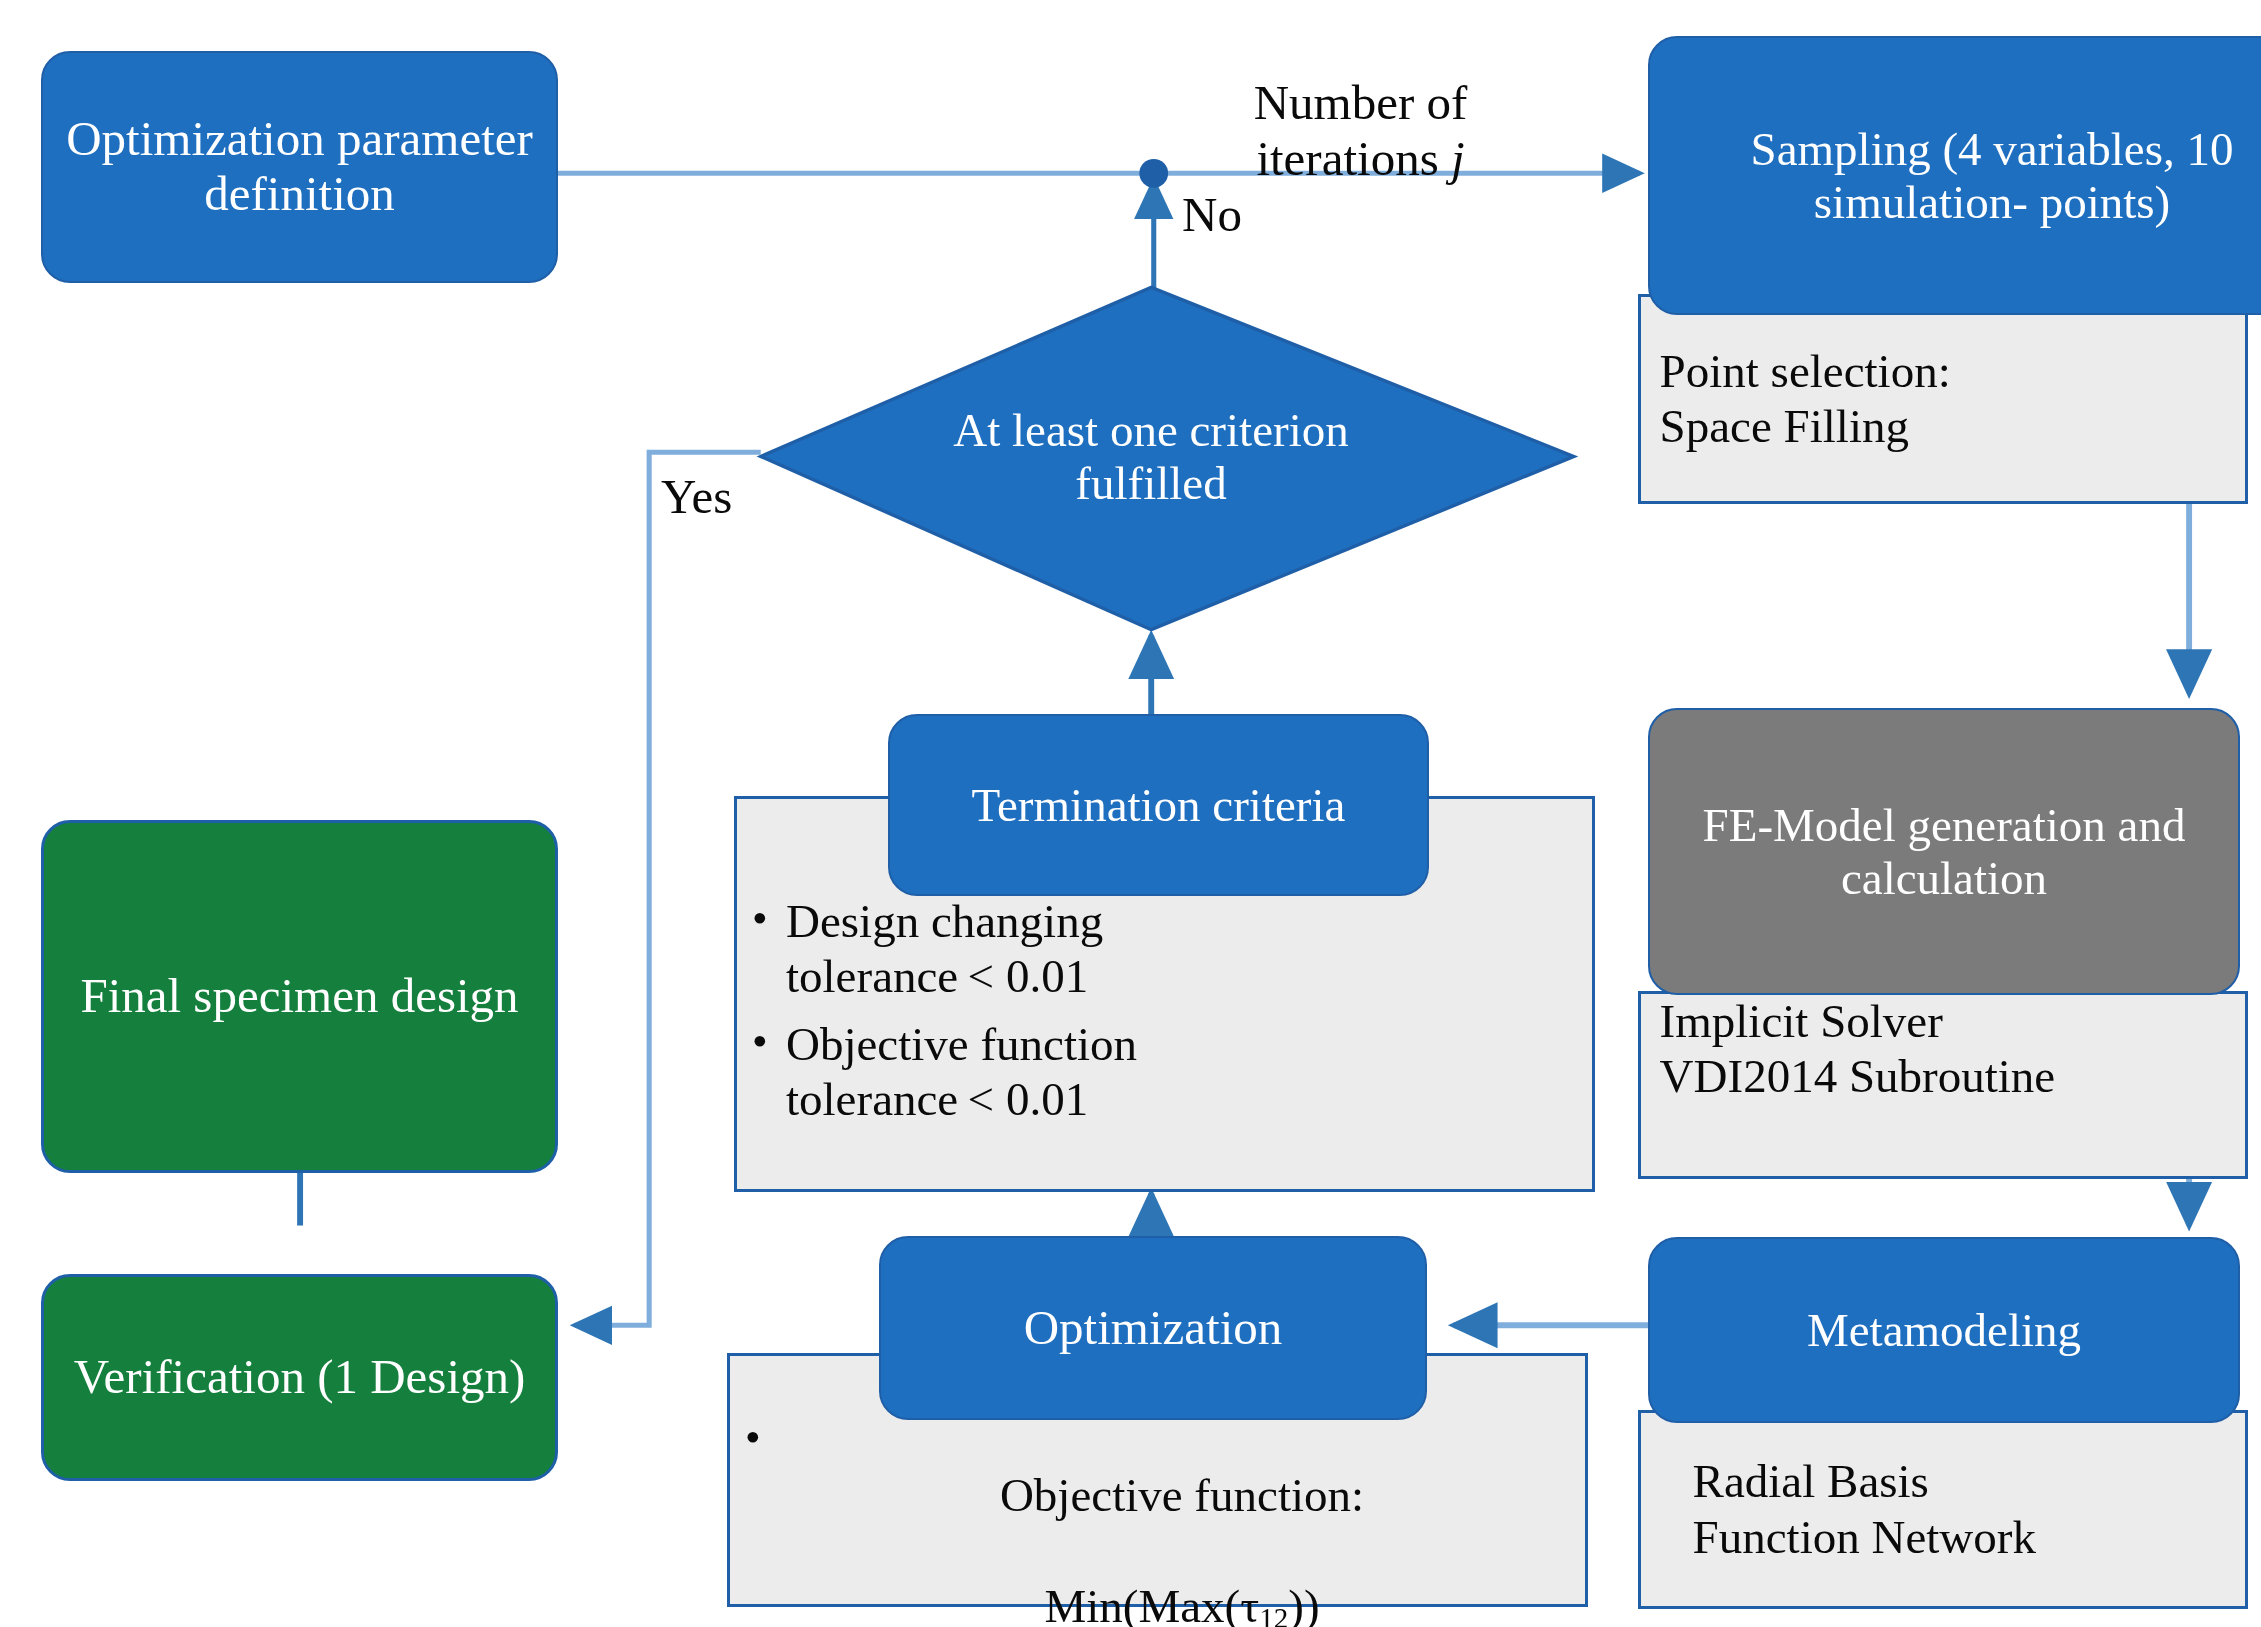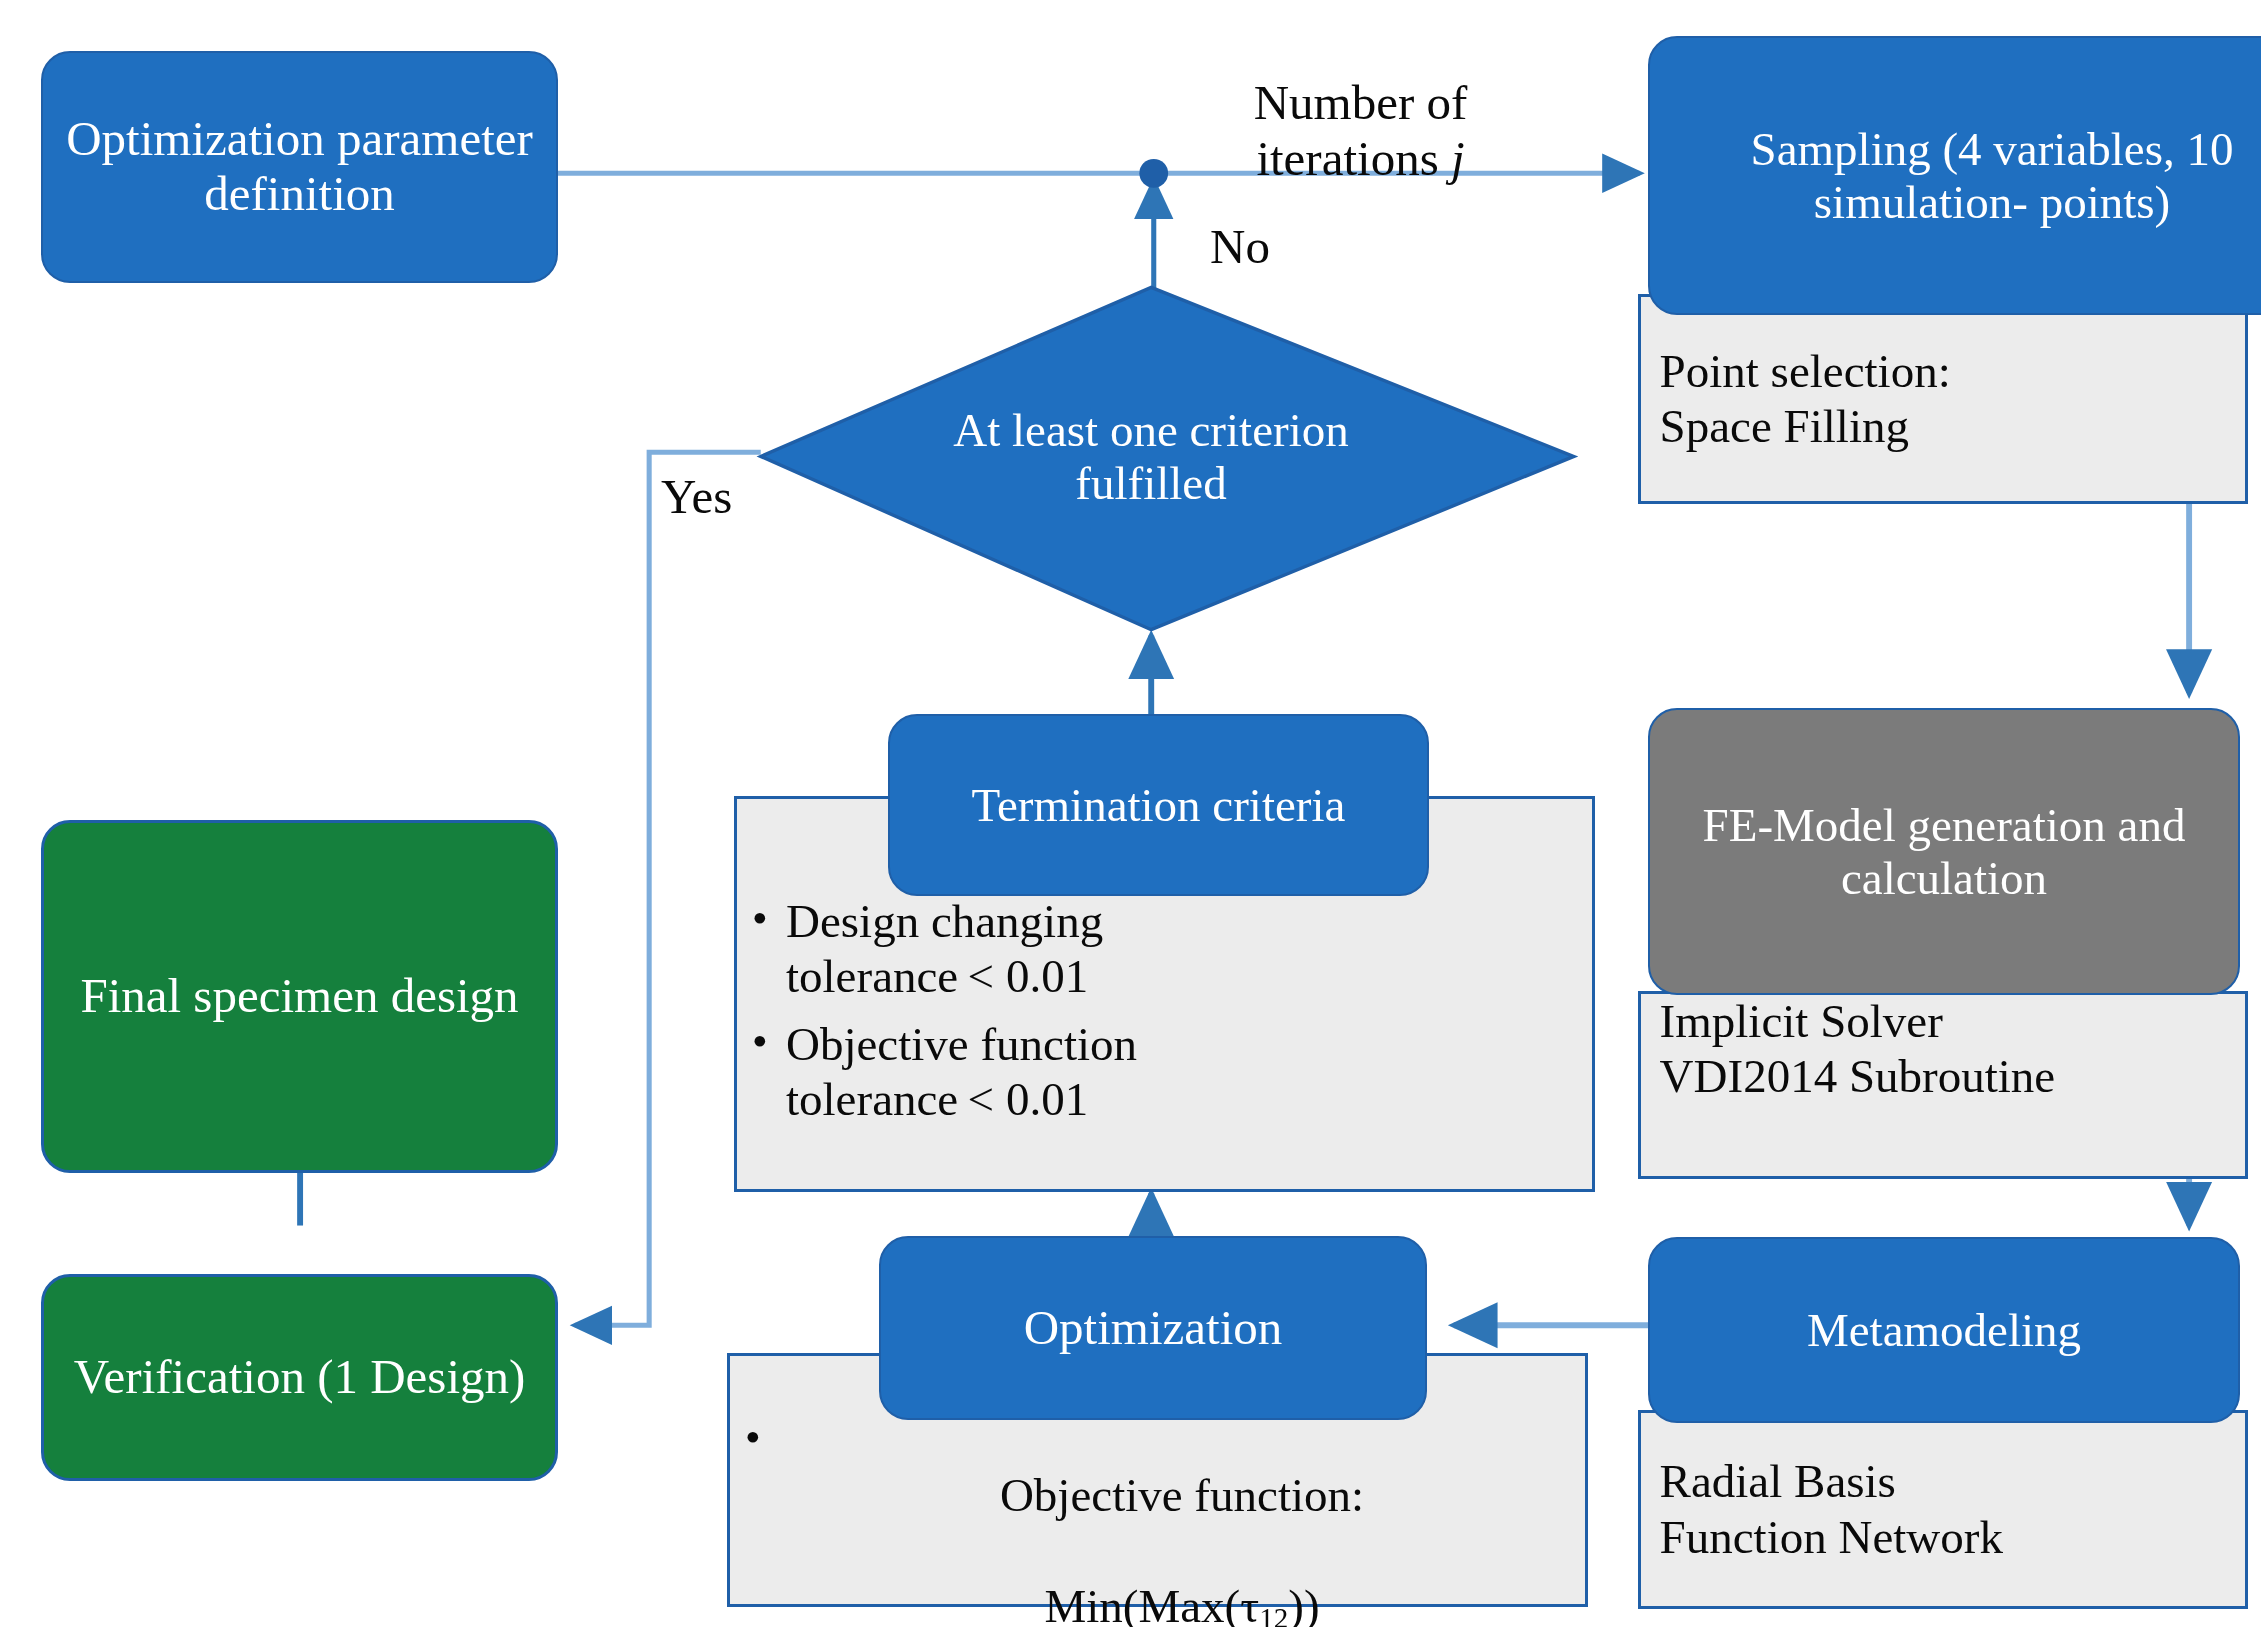--- a/index.html
+++ b/index.html
@@ -169,21 +169,21 @@
       <div class="plain-line fs-56" style="padding:0 18.6px;">Implicit Solver
 VDI2014 Subroutine</div>
     </div>
   </div>
   <div class="node rounded-gray" style="left:1648px; top:708px; width:592px; height:287px;">
     <div class="title-text fs-56">FE-Model
 generation and
 calculation</div>
   </div>
 
-  <div class="node panel-gray" style="left:1638px; top:1410px; width:610px; height:199px;">
+  <div class="node panel-gray" style="left:1638px; top:1410px; width:610px; height:199px;padding-left:33px;">
     <div class="panel-inner" style="justify-content:center;">
       <div class="plain-line fs-56" style="padding:0 18.6px;">Radial Basis
 Function Network</div>
     </div>
   </div>
   <div class="node rounded-blue" style="left:1648px; top:1237px; width:592px; height:186px;">
     <div class="title-text fs-56">Metamodeling</div>
   </div>
 
   <div class="node panel-gray" style="left:734px; top:796px; width:861px; height:396px;">
@@ -229,18 +229,18 @@
   <div class="node rounded-green" style="left:41px; top:1227px; width:517px; height:207px;">
     <div class="title-text fs-58">Verification
 (1 Design)</div>
   </div>
 
   <div class="free-label fs-58" style="left:1179px; top:18.6px; width:363px;">
     <span>Number of
 iterations </span><span class="it">j</span>
   </div>
 
-  <div class="free-label fs-58" style="left:1182px; top:219px; width:127px; text-align:left;margin-left:28px;">No</div>
+  <div class="free-label fs-58" style="left:1182px; top:187px; width:127px; text-align:left;">No</div>
 
   <div class="free-label fs-58" style="left:661px; top:469px; width:135px; text-align:left;">Yes</div>
 
 </div>
 
 
 </body></html>

